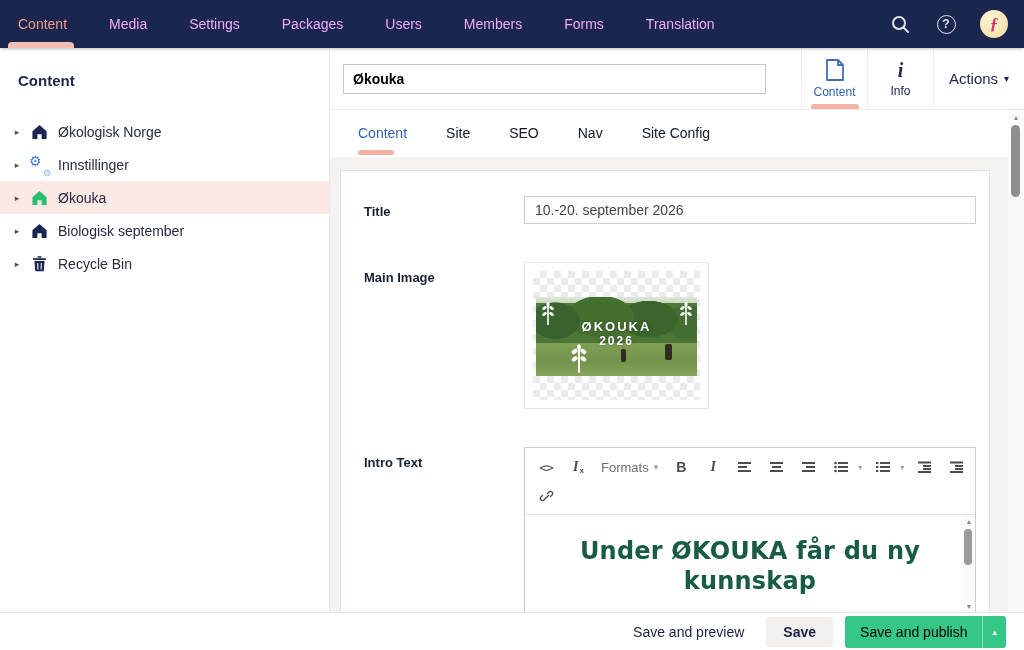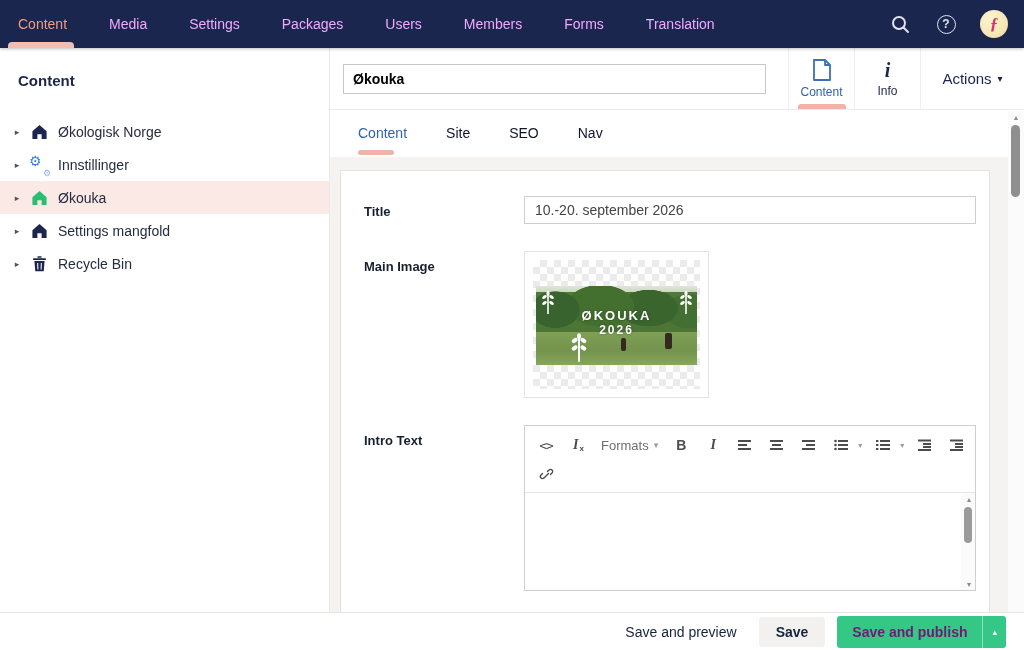--- a/index.html
+++ b/index.html
@@ -33,34 +33,34 @@
   
   .main-header { height:62px; background:#fff; display:flex; border-bottom:1px solid #eceaea; }
   .name-wrap { flex:1; display:flex; align-items:center; padding-left:13px; }
   .name-input { width:423px; height:30px; border:1px solid #c9c7c5; padding:0 9px; font-size:14px; font-weight:bold; color:#000; outline:none; font-family:"Liberation Sans",sans-serif; }
   .app-tab { width:66px; border-left:1px solid #f0eeee; display:flex; flex-direction:column; align-items:center; justify-content:center; cursor:pointer; position:relative; }
   .app-tab .app-label { font-size:12px; color:#1b264f; margin-top:4px; }
   .app-tab.active .app-label { color:#3061ae; }
   .app-underline { position:absolute; bottom:0; left:9px; width:48px; height:5px; background:#f0b3a6; border-radius:3px 3px 0 0; }
   .doc-icon { width:18px; height:22px; }
   .info-i { font:italic bold 20px "Liberation Serif",serif; color:#1b264f; line-height:20px; }
-  .actions-box { width:104px; border-left:1px solid #f0eeee; display:flex; align-items:center; justify-content:center; cursor:pointer; }
+  .actions-box { width:91px; border-left:1px solid #f0eeee; display:flex; align-items:center; justify-content:center; cursor:pointer; }
   .actions-label { font-size:15px; color:#1b264f; }
   .actions-caret { font-size:10px; color:#1b264f; margin-left:6px; }
 
   
   .tabbar { height:47px; background:#fff; display:flex; align-items:center; padding-left:28px; }
   .tab { font-size:14px; color:#0f172a; margin-right:39px; height:47px; line-height:47px; position:relative; cursor:pointer; }
   .tab.active { color:#3061ae; }
   .tab-underline { position:absolute; left:0; bottom:2px; width:36px; height:5px; background:#f0b3a6; border-radius:3px; }
 
   
   .content-area { flex:1; overflow:hidden; position:relative; padding:13px 34px 0 10px; }
   .card { background:#fff; border:1px solid #e4e1e0; height:520px; padding:25px 0 0 23px; }
-  .field-row { display:flex; margin-bottom:27px; }
+  .field-row { display:flex; margin-bottom:38px; }
   .field-label { width:160px; font-size:13px; font-weight:bold; color:#17202e; padding-top:8px; }
   .field-control { width:452px; }
   .text-input { width:452px; height:28px; border:1px solid #d0cecc; padding:0 10px; font-size:14px; color:#444; outline:none; font-family:"Liberation Sans",sans-serif; }
 
   
   .media-card { width:185px; height:147px; border:1px solid #e5e2e2; background:#fff; padding:8px; cursor:pointer; }
   .checker { width:100%; height:100%; position:relative; background-color:#fff;
     background-image:linear-gradient(45deg,#ebebeb 25%,transparent 25%,transparent 75%,#ebebeb 75%),
                      linear-gradient(45deg,#ebebeb 25%,transparent 25%,transparent 75%,#ebebeb 75%);
     background-size:14px 14px; background-position:0 0,7px 7px; }
@@ -101,21 +101,21 @@
   .page-scroll { top:63px; bottom:2px; right:0; }
   .page-scroll .thumb { top:14px; height:72px; }
   .rte-scroll { top:0; bottom:0; right:0; width:14px; }
   .rte-scroll .thumb { left:3px; width:8px; top:14px; height:36px; background:#9a9a9a; }
 
   
   .footer { position:absolute; left:0; right:0; bottom:0; height:38px; background:#fff; border-top:1px solid #e7e5e4; display:flex; align-items:center; justify-content:flex-end; padding-right:18px; z-index:20; }
   .save-preview { font-size:14px; color:#17233f; margin-right:22px; cursor:pointer; }
   .save-btn { background:#f3f1f0; border:none; border-radius:3px; padding:7px 17px; font-size:14px; font-weight:bold; color:#17233f; cursor:pointer; margin-right:12px; font-family:"Liberation Sans",sans-serif; }
   .publish-btn { display:flex; align-items:stretch; background:#35c786; border-radius:3px; overflow:hidden; cursor:pointer; }
-  .publish-main { color:#701a75; font-size:14px; font-weight:bold; padding:8px 15px; }
+  .publish-main { color:#000000; font-size:14px; font-weight:normal; padding:8px 15px; }
   .publish-caret { border-left:1px solid rgba(255,255,255,.45); display:flex; align-items:center; padding:0 9px; color:#fff; font-size:9px; }
 
   svg { display:block; }
 </style>
 </head>
 <body>
 
 <div class="topnav">
   <div class="topnav-item active">Content</div>
   <div class="topnav-item">Media</div>
@@ -176,21 +176,21 @@
       <span class="tree-label">Økouka</span>
     </div>
 
     <div class="tree-item">
       <span class="tree-caret">▸</span>
       <span class="tree-icon">
         <svg width="17" height="16" viewBox="0 0 24 22">
             <path d="M2 10 L12 1 L22 10 L22 21 L15 21 L15 14 L9 14 L9 21 L2 21 Z" fill="#1b264f"></path>
           </svg>
       </span>
-      <span class="tree-label">Settings mangfold</span>
+      <span class="tree-label">Biologisk september</span>
     </div>
 
     <div class="tree-item">
       <span class="tree-caret">▸</span>
       <span class="tree-icon">
         <svg width="15" height="16" viewBox="0 0 20 22">
             <rect x="1" y="3" width="18" height="2.5" rx="1" fill="#1b264f"></rect>
             <rect x="7" y="0.5" width="6" height="2" rx="1" fill="#1b264f"></rect>
             <path d="M3 7 H17 L15.8 21 H4.2 Z" fill="#1b264f"></path>
             <line x1="7.5" y1="9.5" x2="7.8" y2="18.5" stroke="#fff" stroke-width="1.4"></line>
@@ -223,20 +223,21 @@
         <span class="actions-label">Actions</span>
         <span class="actions-caret">▾</span>
       </div>
     </div>
 
     <div class="tabbar">
       <div class="tab active"><span>Content</span><span class="tab-underline"></span></div>
       <div class="tab">Site</div>
       <div class="tab">SEO</div>
       <div class="tab">Nav</div>
+      <div class="tab">Site Config</div>
     </div>
 
     <div class="content-area">
       <div class="card">
 
         <div class="field-row">
           <div class="field-label">Title</div>
           <div class="field-control">
             <input class="text-input" type="text" value="10.-20. september 2026" style="">
           </div>
@@ -361,20 +362,21 @@
                 </div>
                 <div class="rte-row">
                   <span class="rte-btn">
                       <svg width="15" height="15" viewBox="0 0 15 15">
                         <path d="M6 9 L9.5 5.5 M8.5 3.5 l1.5-1.5 a2.1 2.1 0 0 1 3 3 L11.5 6.5 M6.5 8.5 L5 10 a2.1 2.1 0 0 1 -3 -3 L3.5 5.5" fill="none" stroke="#4c4c4c" stroke-width="1.4" stroke-linecap="round"></path>
                       </svg>
                     </span>
                 </div>
               </div>
               <div class="rte-content">
+                <div class="rte-line">Under ØKOUKA får du ny kunnskap</div>
 
                 <div class="vscroll rte-scroll">
                   <div class="arrow up">▴</div>
                   <div class="thumb"></div>
                   <div class="arrow down">▾</div>
                 </div>
               </div>
             </div>
           </div>
         </div>

